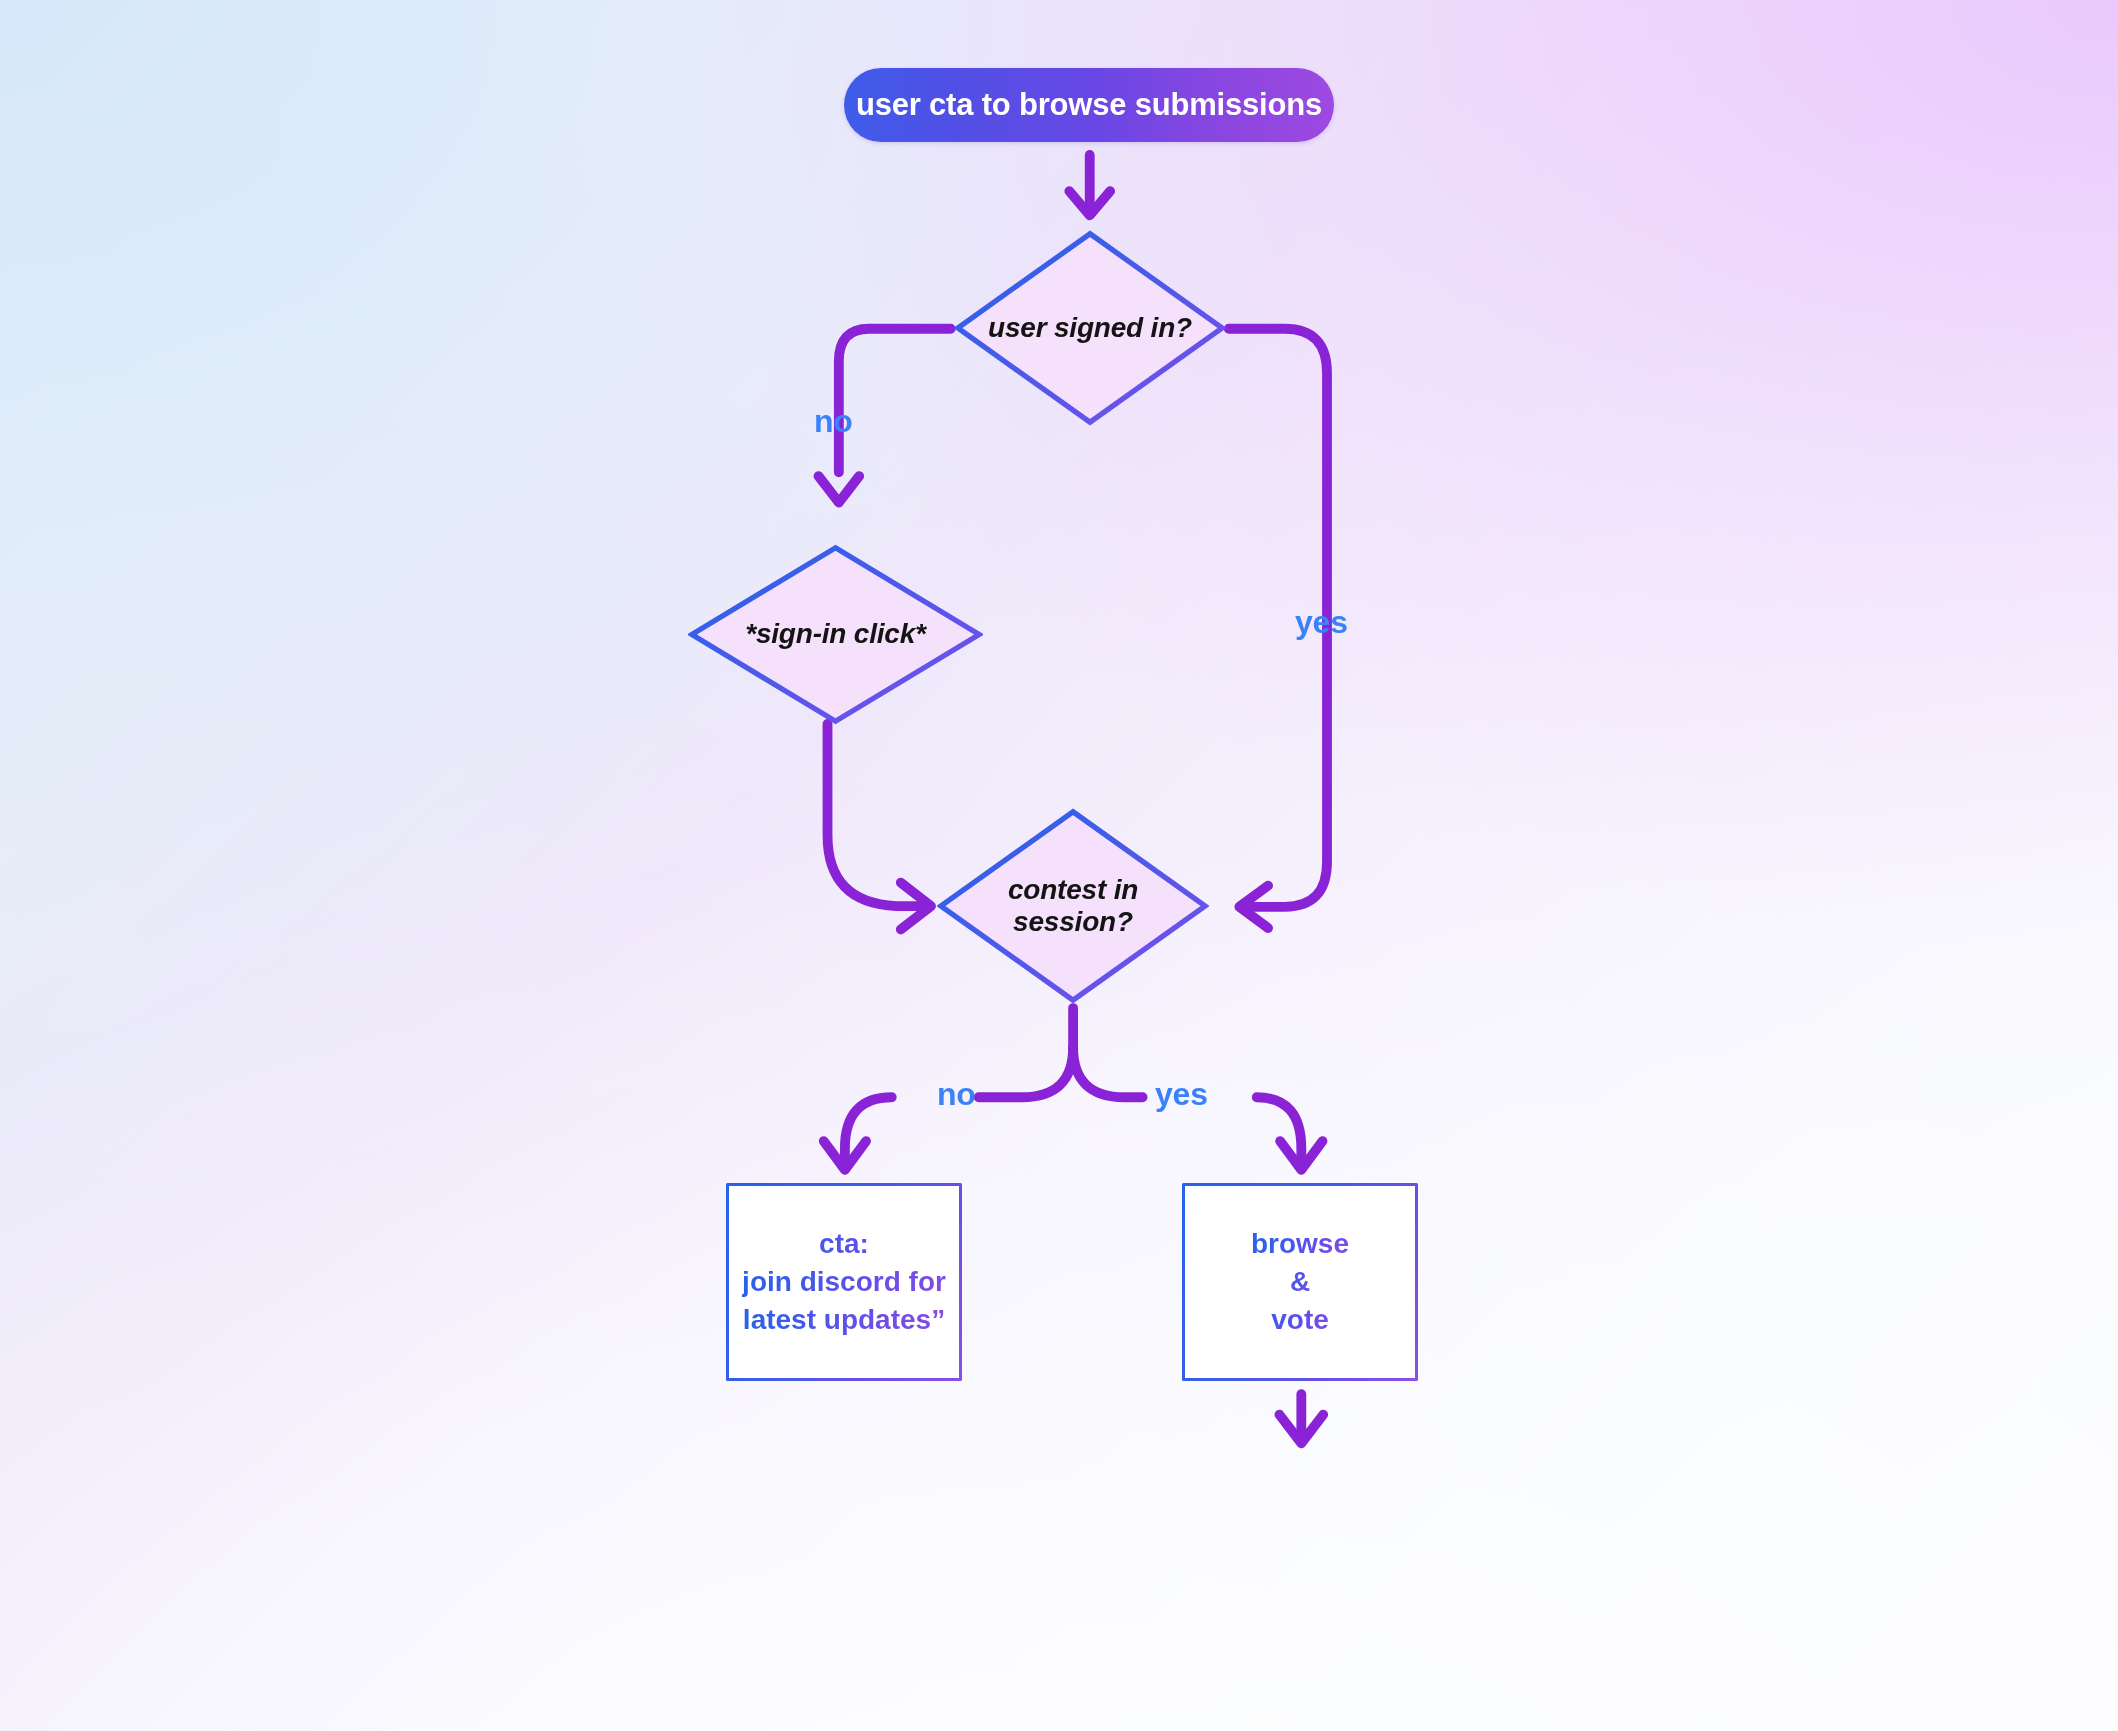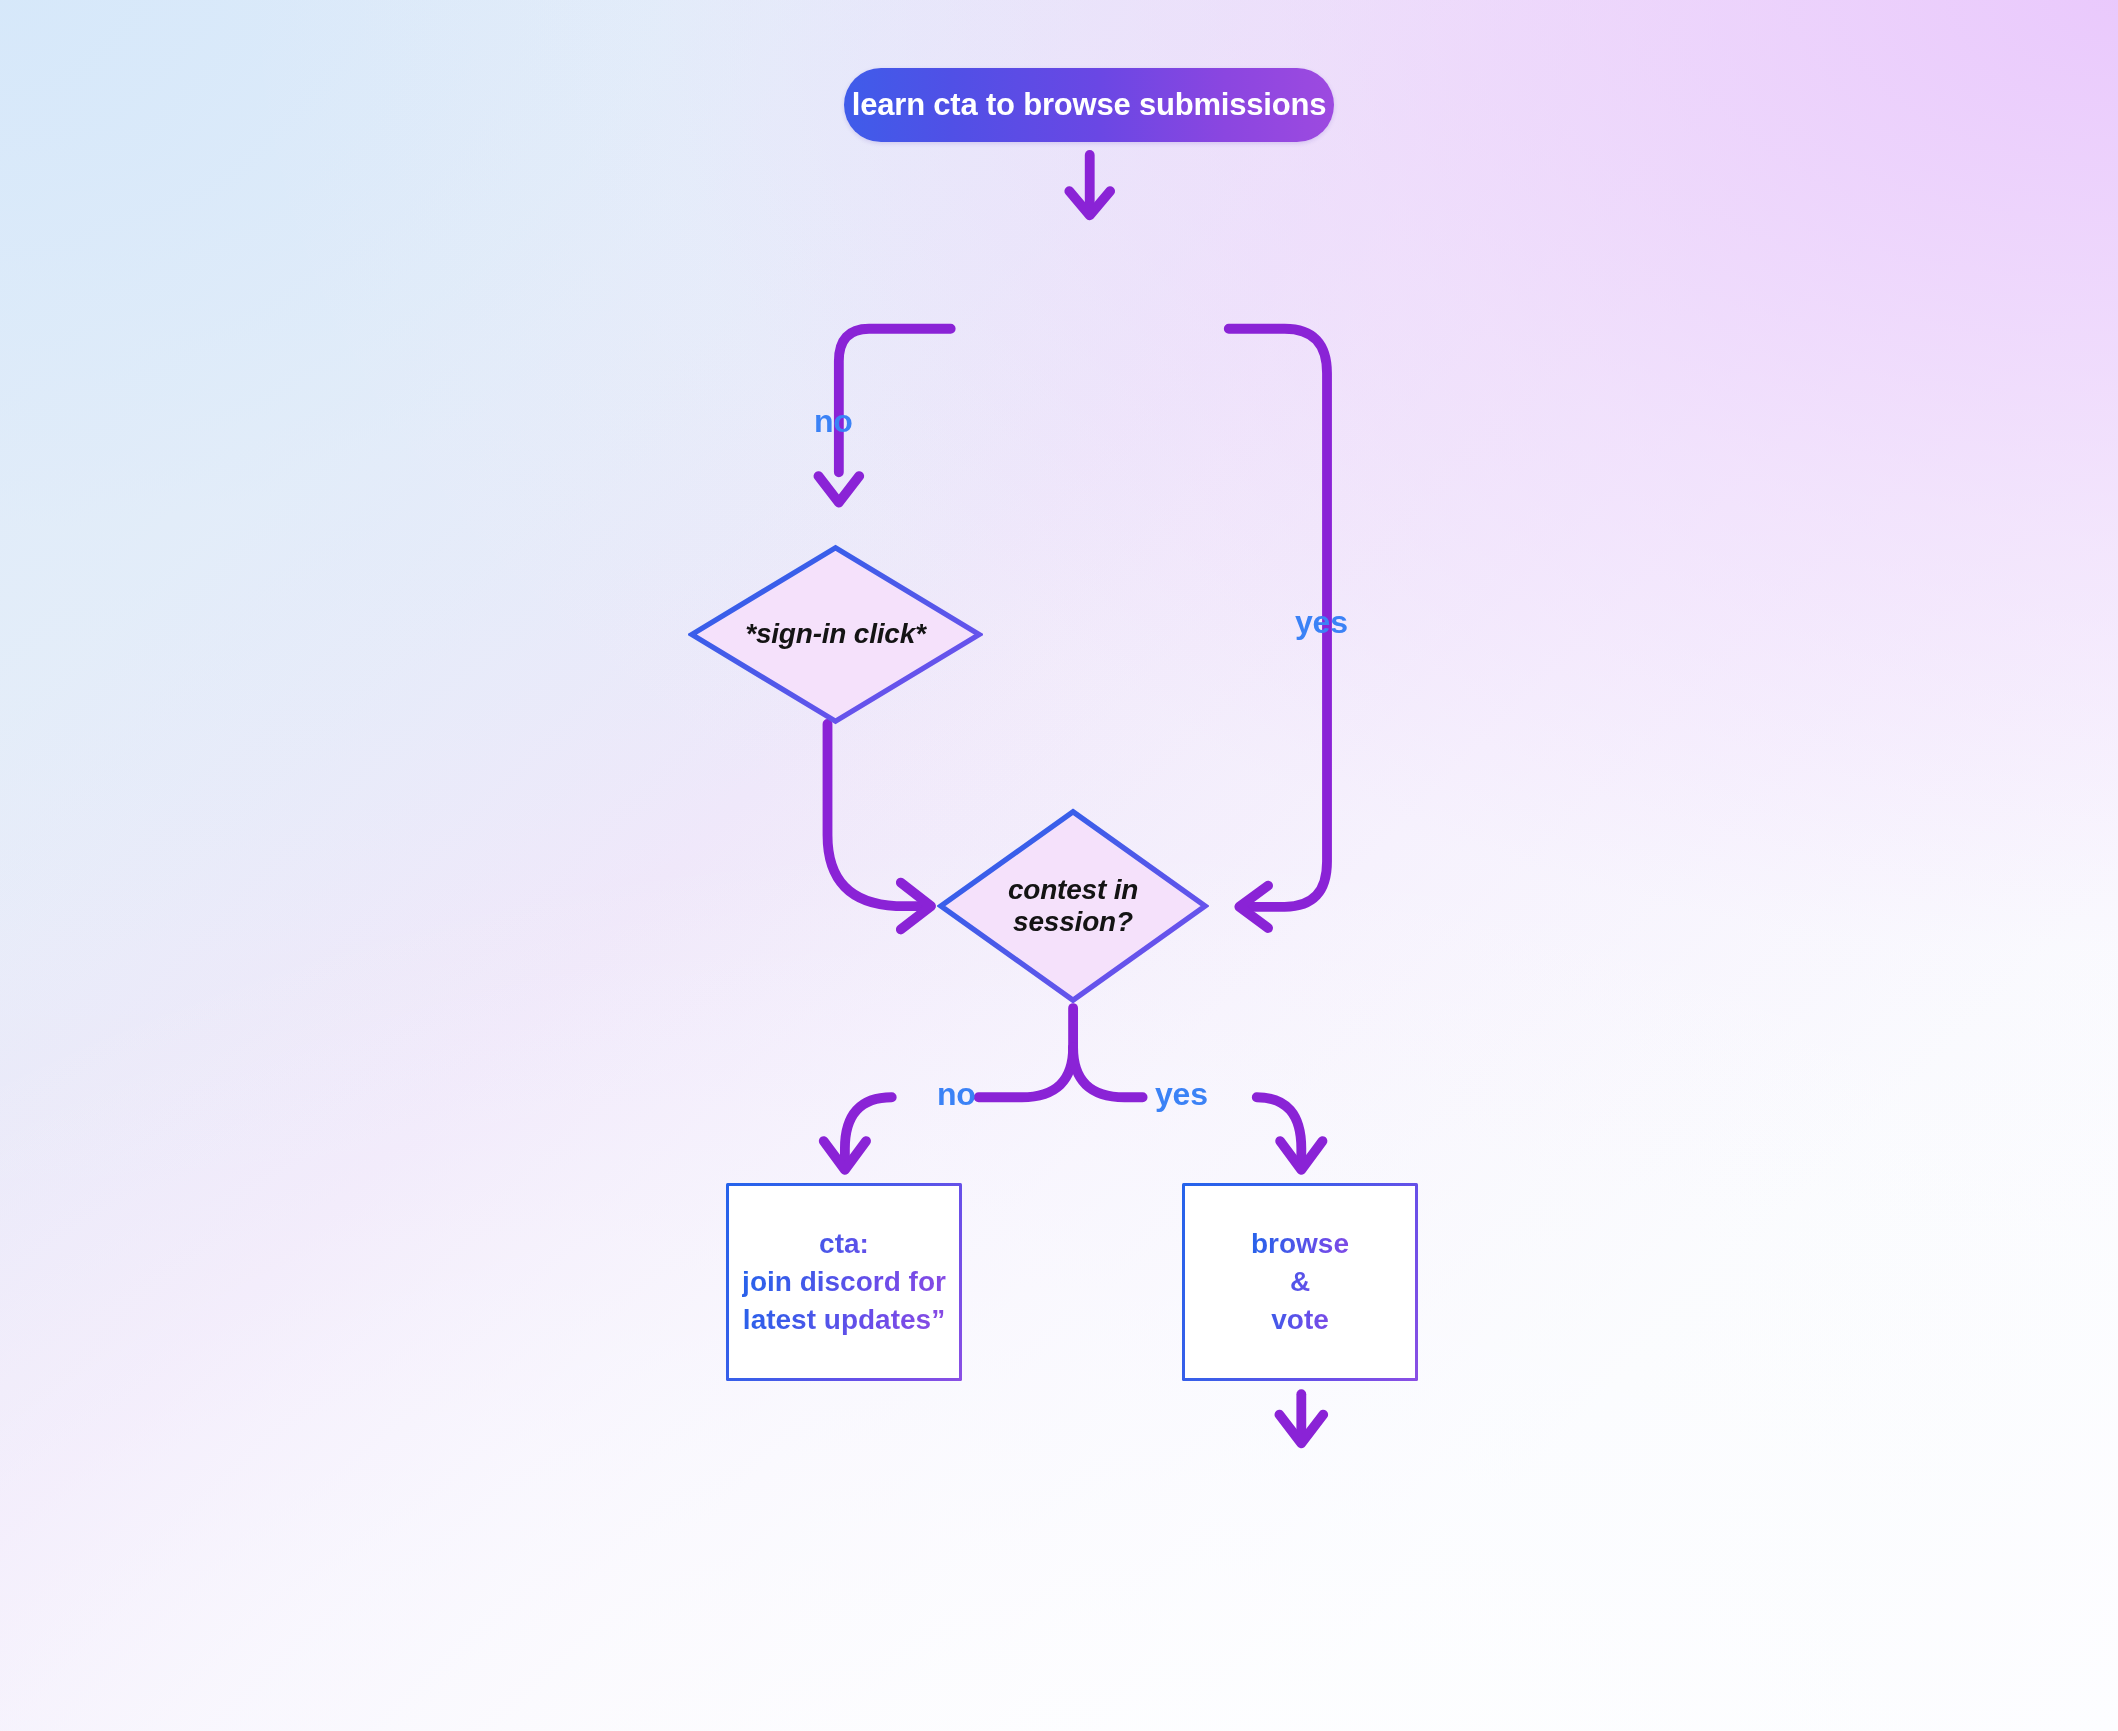--- a/index.html
+++ b/index.html
@@ -149,23 +149,29 @@
       <path d="M1420,1386 Q1420,1452 1488,1452 L1512,1452"></path>
       <path d="M1663,1452 Q1722,1452 1722,1520 L1722,1540"></path>
       <path d="M1694,1510 L1722,1548 L1750,1510"></path>
 
       <path d="M1722,1845 L1722,1905"></path>
       <path d="M1693,1872 L1722,1910 L1751,1872"></path>
     </g>
   </svg>
 
   <div class="node cta">
-    <span>learn cta to browse submissions</span>
-  </div>
-
+    <span>user cta to browse submissions</span>
+  </div>
+
+  <div class="node diamond" id="d-signed-in">
+    <svg class="dshape" viewBox="0 0 360 260" preserveAspectRatio="none">
+      <polygon points="180,5 355,130 180,255 5,130" fill="#f5e1fb" stroke="url(#dgrad)" stroke-width="7"></polygon>
+    </svg>
+    <div class="dlabel">user signed in?</div>
+  </div>
 
   <div class="node diamond" id="d-signin-flow">
     <svg class="dshape" viewBox="0 0 390 240" preserveAspectRatio="none">
       <polygon points="195,5 385,120 195,235 5,120" fill="#f5e1fb" stroke="url(#dgrad)" stroke-width="7"></polygon>
     </svg>
     <div class="dlabel">*sign-in click*</div>
   </div>
 
   <div class="node diamond" id="d-contest">
     <svg class="dshape" viewBox="0 0 360 260" preserveAspectRatio="none">

